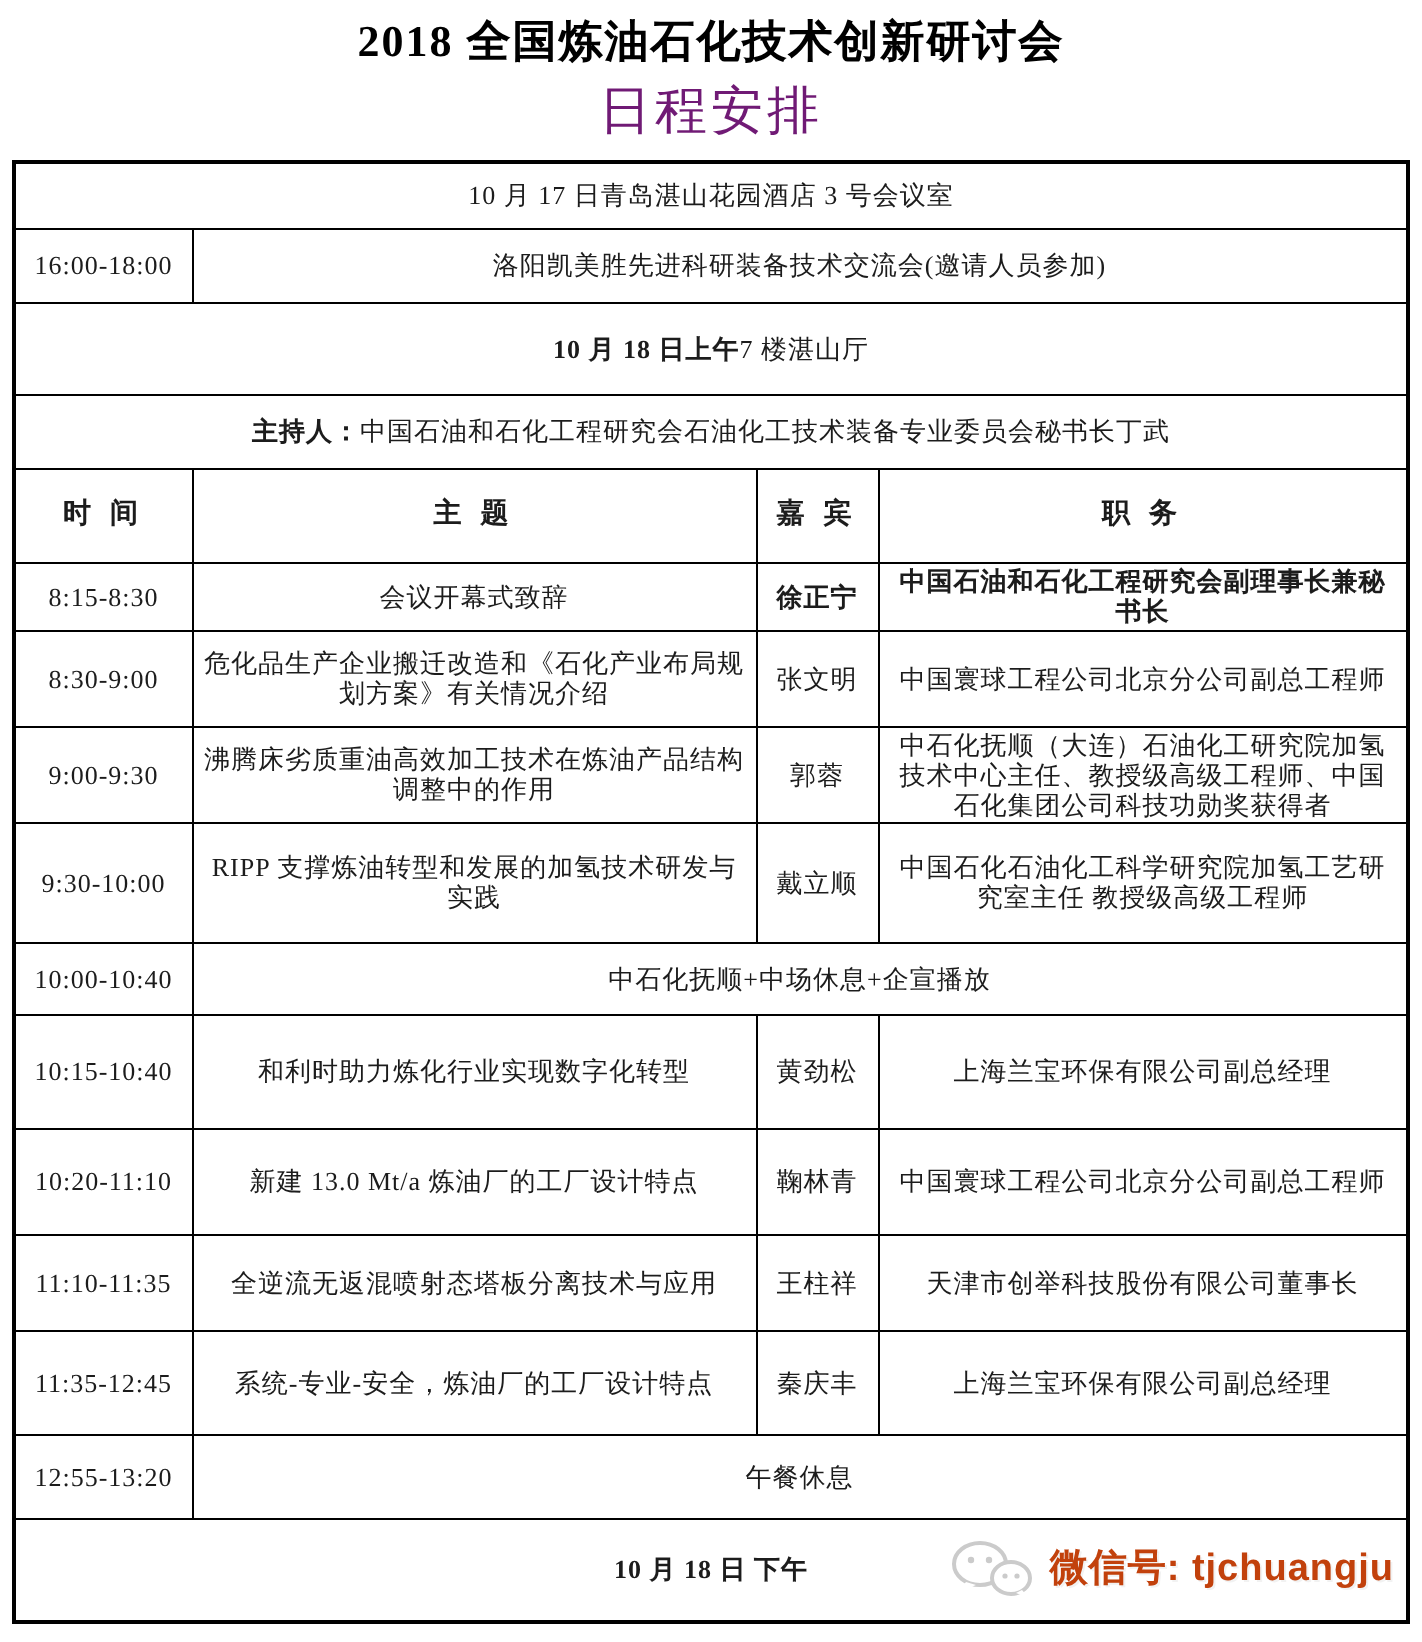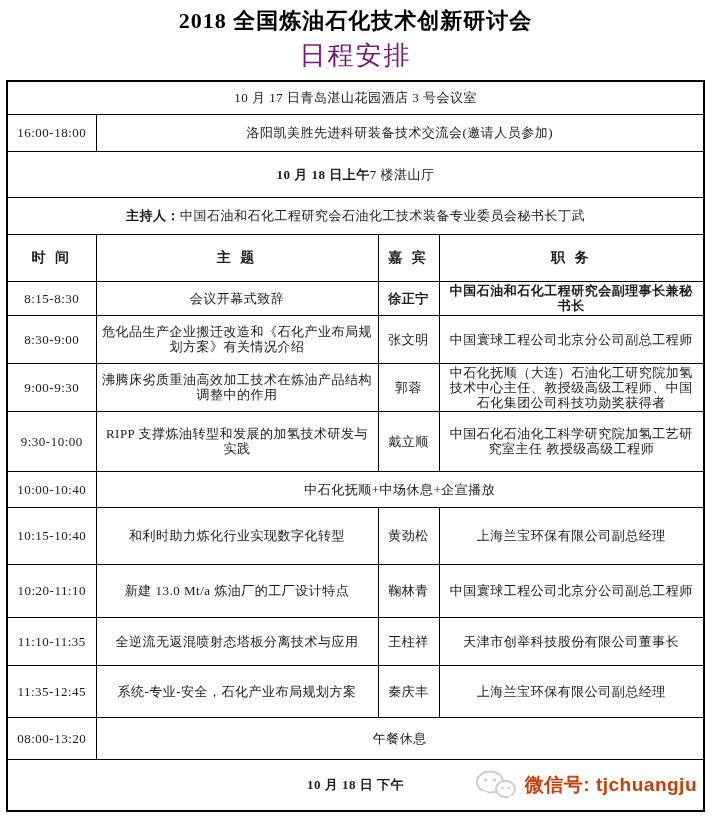--- a/index.html
+++ b/index.html
@@ -179,27 +179,27 @@
 
   <tr style="height:48px">
     <td class="time-cell">11:10-11:35</td>
     <td class="topic-cell">全逆流无返混喷射态塔板分离技术与应用</td>
     <td>王柱祥</td>
     <td class="job-cell">天津市创举科技股份有限公司董事长</td>
   </tr>
 
   <tr style="height:52px">
     <td class="time-cell">11:35-12:45</td>
-    <td class="topic-cell">系统-专业-安全，石化产业布局规划方案</td>
+    <td class="topic-cell">系统-专业-安全，炼油厂的工厂设计特点</td>
     <td>秦庆丰</td>
     <td class="job-cell">上海兰宝环保有限公司副总经理</td>
   </tr>
 
   <tr style="height:42px">
-    <td class="time-cell">08:00-13:20</td>
+    <td class="time-cell">12:55-13:20</td>
     <td colspan="3" class="span-row">午餐休息</td>
   </tr>
 
   <tr style="height:52px">
     <td colspan="4" class="footer-section">
       <span class="bold">10 月 18 日 下午</span>
       <span class="watermark">
         <span>
           <svg width="42" height="32" viewBox="0 0 42 32">
             <g fill="none" stroke="#cbcbcb" stroke-width="2">

